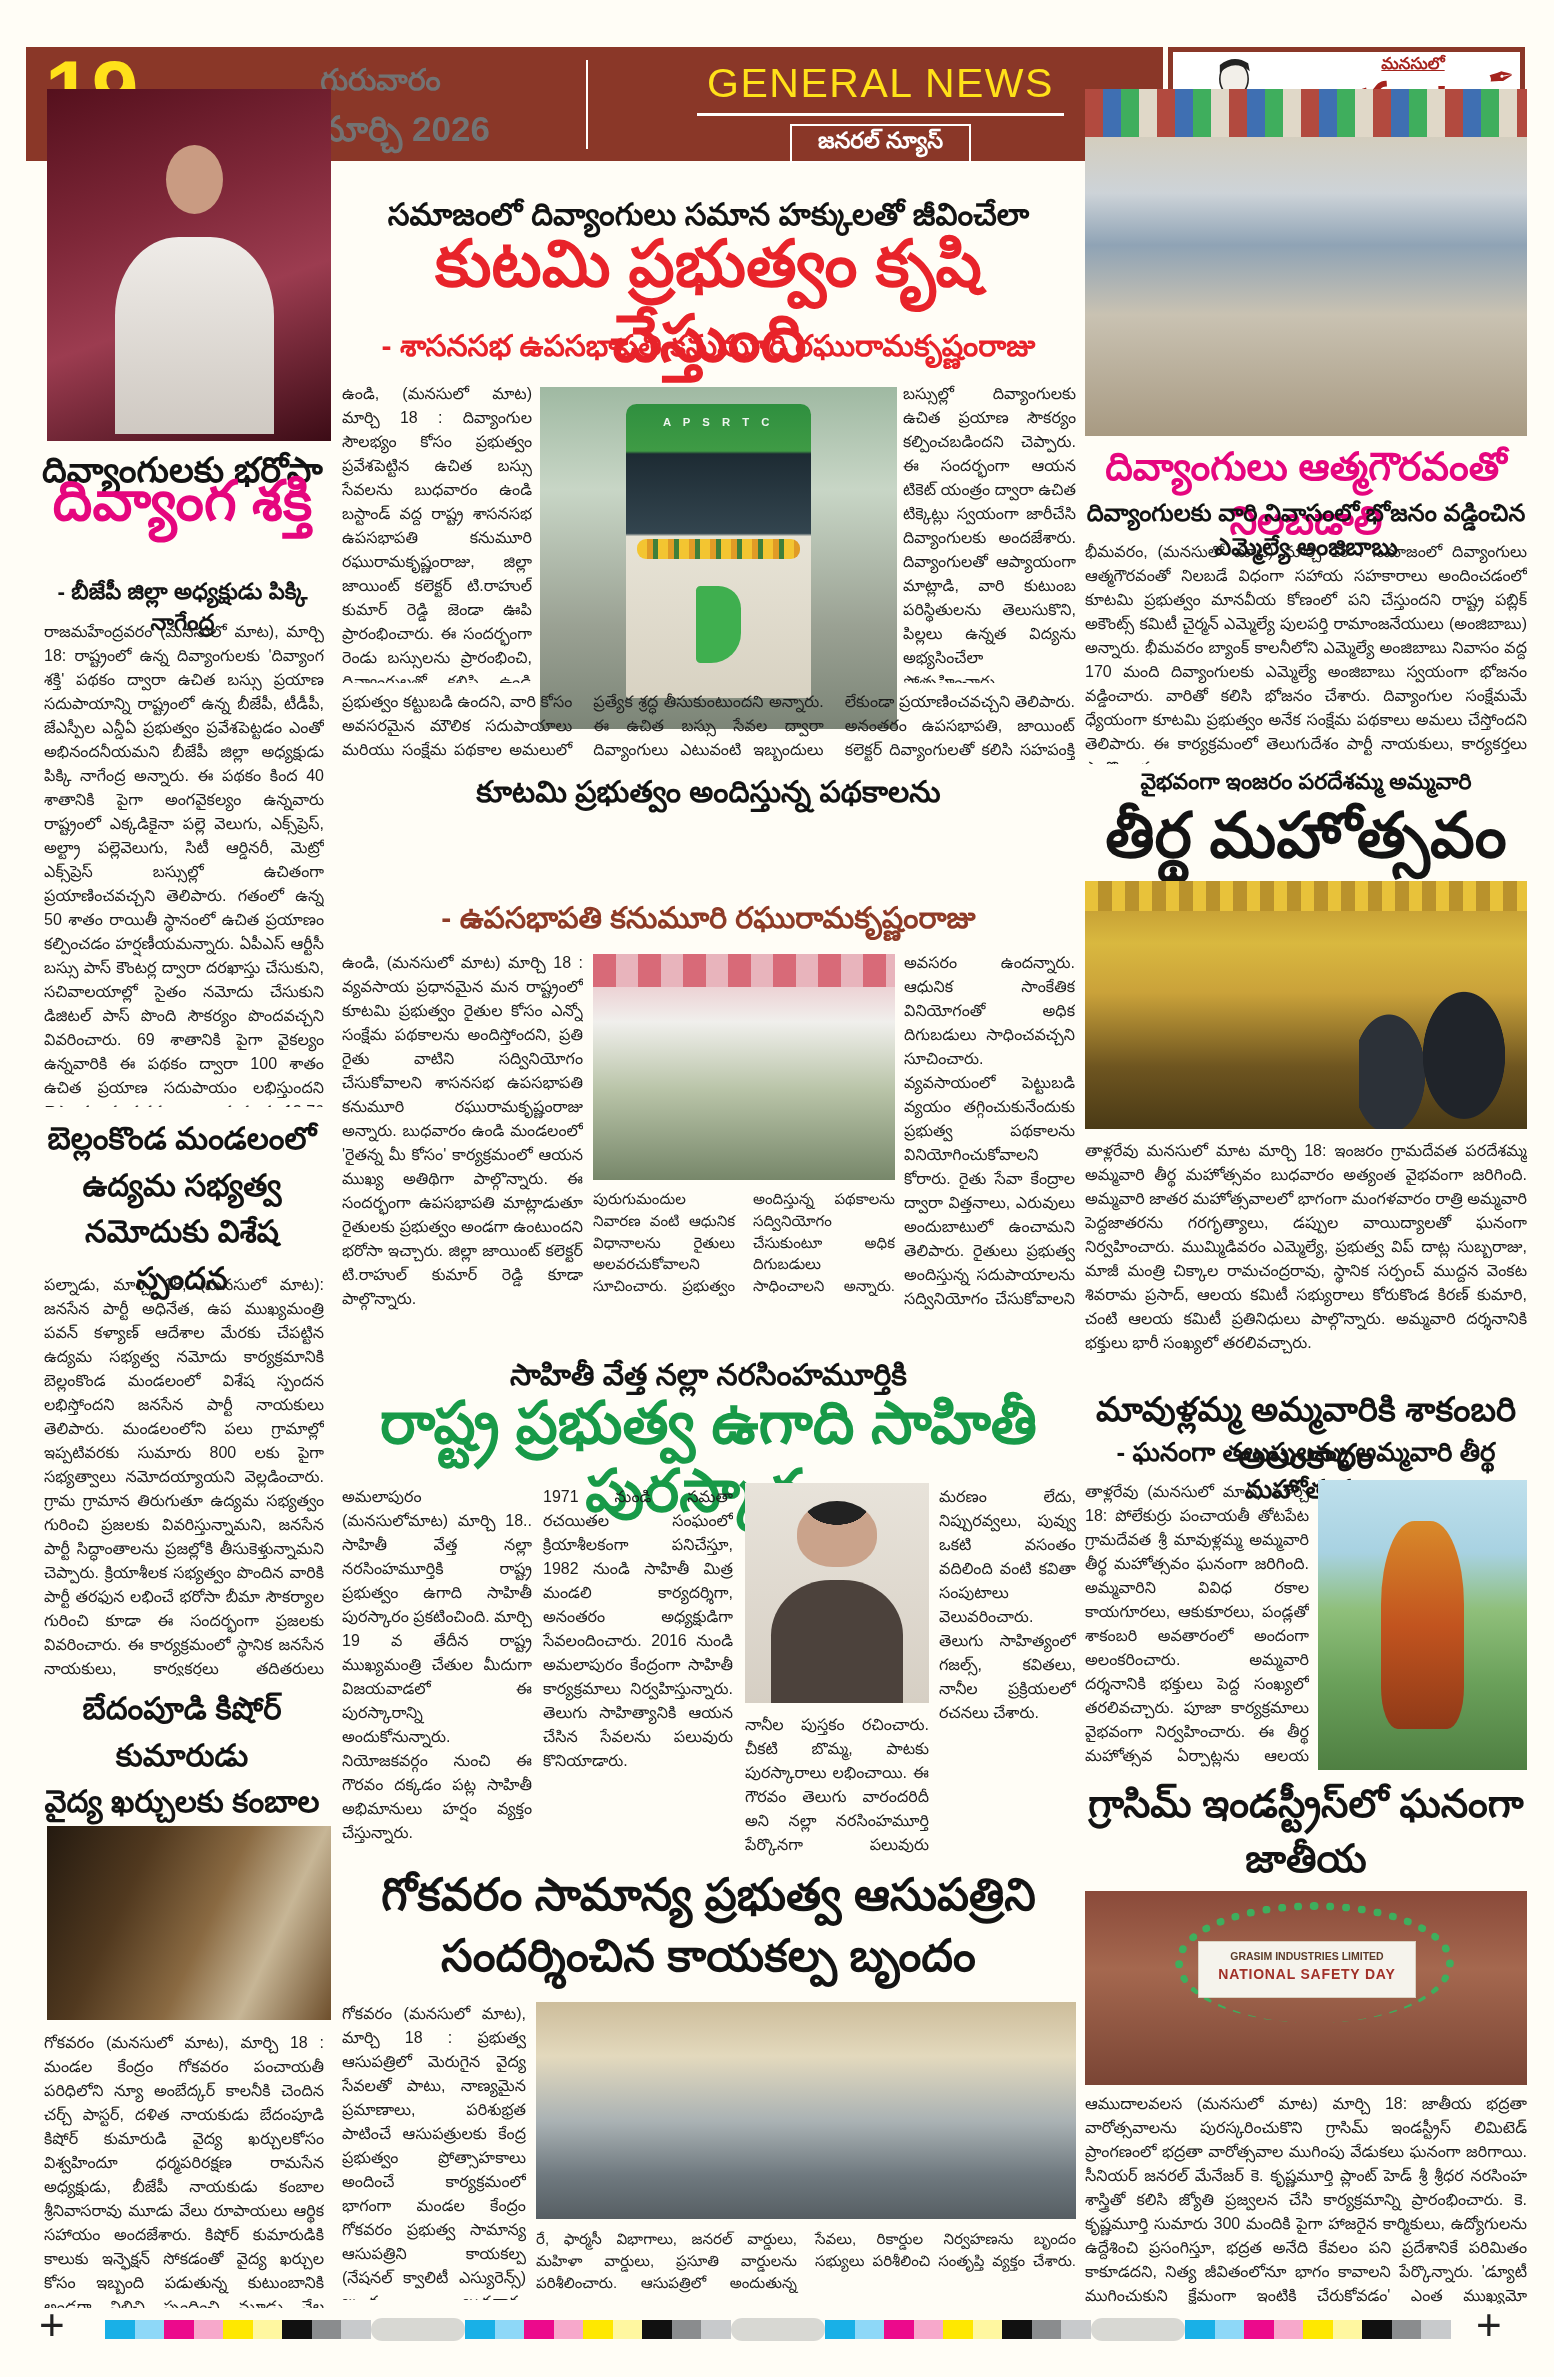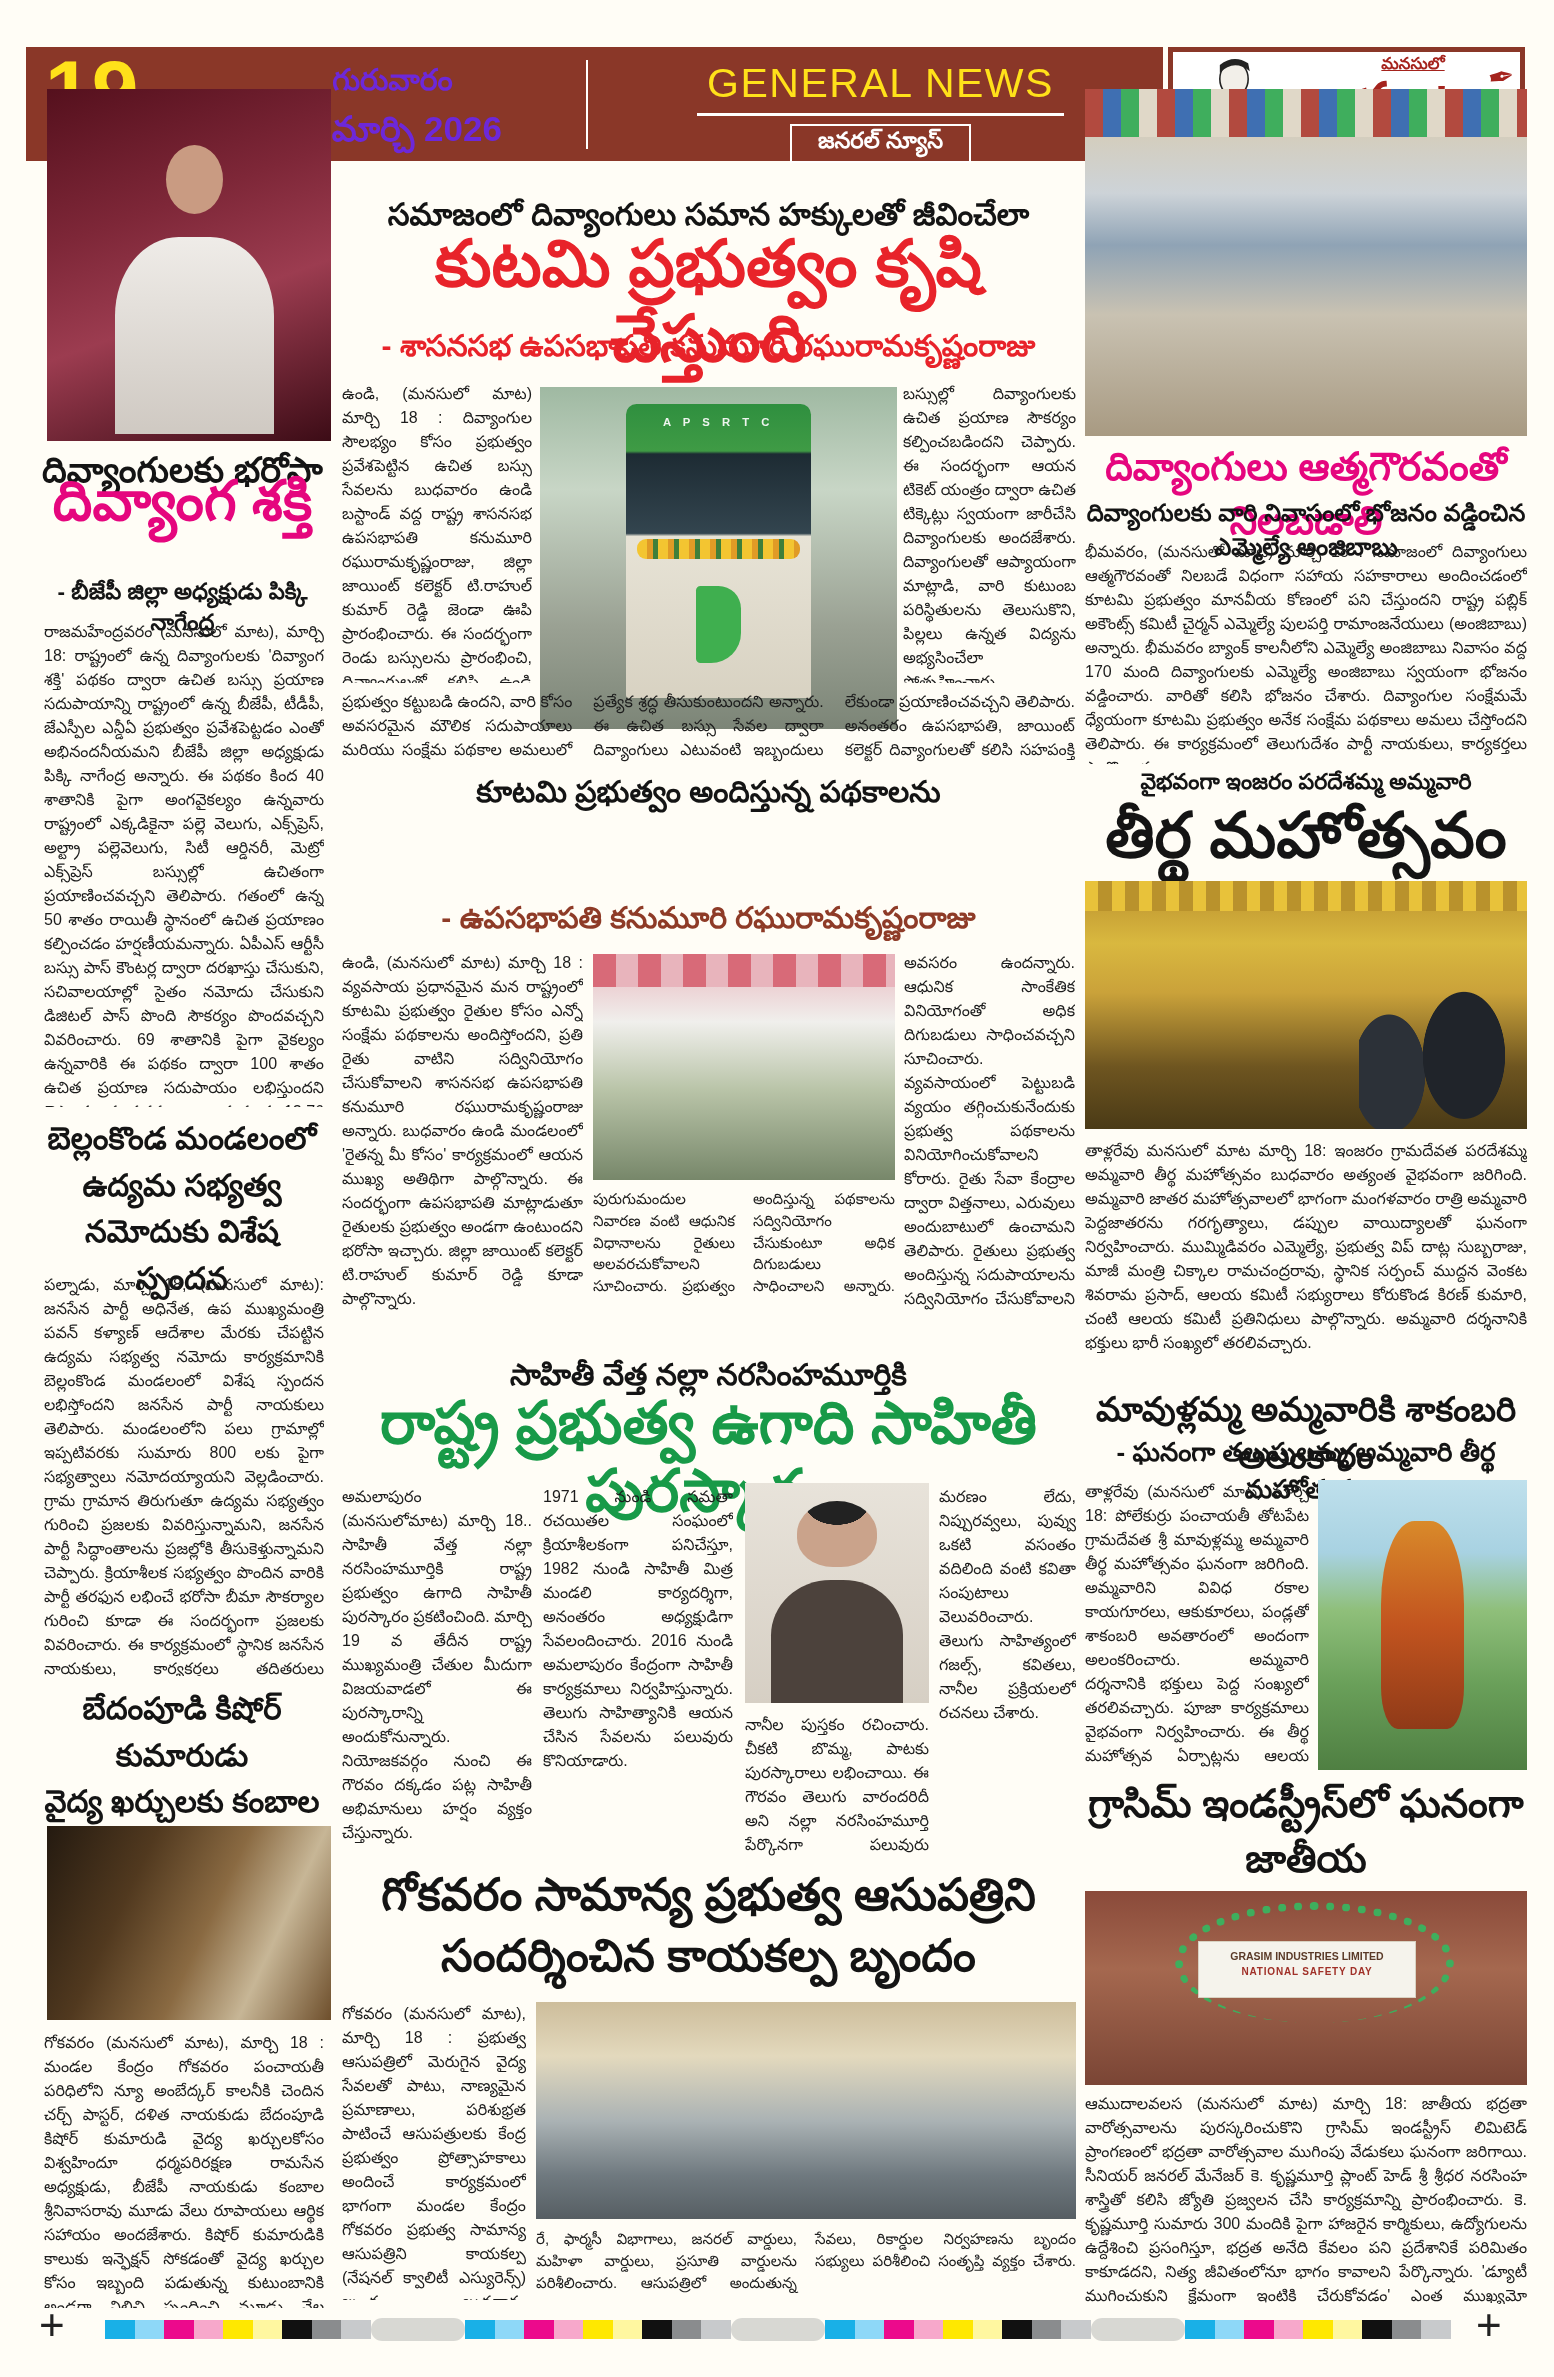--- a/index.html
+++ b/index.html
@@ -10,21 +10,21 @@
   .b{font-weight:700;}
   .just{text-align:justify;}
   .pre{white-space:pre-line;}
   .clip{overflow:hidden;}
   .body-txt{font-size:16px;line-height:1.5;color:#1c1c1c;}
   .body-sm{font-size:15px;line-height:1.45;color:#1c1c1c;}
 
   
   .hdr-band{left:26px;top:47px;width:1137px;height:114px;background:#8a3728;}
   .pg-num{left:45px;top:48px;font-size:84px;font-weight:700;color:#ffe11a;line-height:1;}
-  .hdr-day{left:193px;top:63px;width:399px;color:#6d28d9;}
+  .hdr-day{left:181px;top:63px;width:399px;color:#737373;}
   .hdr-day .d1{font-size:30px;font-weight:700;}
   .hdr-day .d2{font-size:35px;font-weight:700;margin-top:4.5px;}
   .hdr-vline{left:586px;top:60px;width:2.3px;height:89px;background:#fff;}
   .gn-wrap{left:602px;top:60px;width:557px;}
   .gn-en{display:inline-block;font-size:41px;letter-spacing:1.5px;color:#ffe11a;
          border-bottom:3.8px solid #fff;padding:0 10.5px 6px 10.5px;}
   .gn-te{display:inline-block;margin-top:7.5px;border:2.3px solid #fff;padding:2.3px 25.6px;
          font-size:22.6px;font-weight:700;color:#fff;}
   .masthead{left:1168px;top:47px;width:357px;height:114px;background:#fff;
             border:5.3px solid #8a3728;box-sizing:border-box;}
@@ -85,21 +85,21 @@
   .photo-alankaram::after{content:"";position:absolute;left:30%;top:14%;width:40%;height:72%;
     border-radius:40% 40% 20% 20%;
     background:linear-gradient(180deg,#d98a2a 0%,#c2541f 50%,#8f3a18 100%);}
   .photo-grasim{left:1085px;top:1891px;width:442px;height:194px;
     background:linear-gradient(180deg,#8a4a3a 0%,#a5684f 40%,#7a4535 100%);}
   .grasim-arch{position:absolute;left:90px;top:10.5px;width:263px;height:113px;border-radius:50%;
     border:8.3px dotted #3fae5d;border-bottom:none;}
   .grasim-banner{position:absolute;left:113px;top:50px;width:218px;height:57px;background:#f5f3ec;
     border:1.5px solid #d8d2c2;text-align:center;padding-top:7.5px;box-sizing:border-box;}
   .grasim-banner .g1{font-size:10.5px;font-weight:700;color:#5a3a28;}
-  .grasim-banner .g2{font-size:10px;font-weight:700;color:#a03028;margin-top:4.5px;letter-spacing:0.8px;}
+  .grasim-banner .g2{font-size:14px;font-weight:700;color:#a03028;margin-top:4.5px;letter-spacing:0.8px;}
 
   
   .hl-red{color:#e8232a;}
   .hl-maroon{color:#8e3b27;}
   .hl-magenta{color:#e5067e;}
   .hl-green{color:#189a48;}
   .hl-black{color:#141414;}
 
   
   .colorbar{left:105px;top:2318px;width:1346px;height:22.6px;display:flex;

